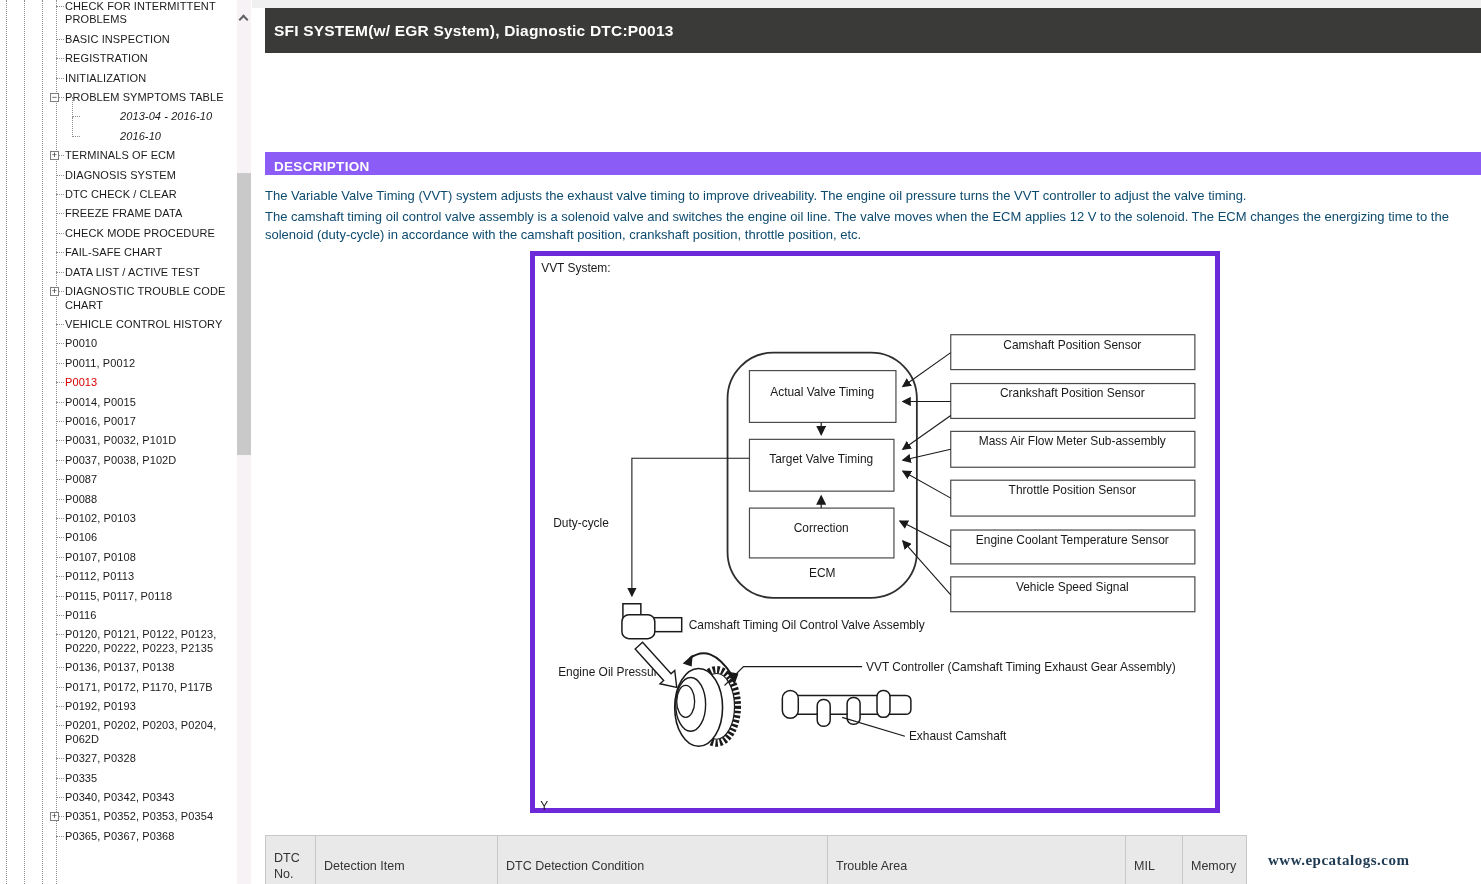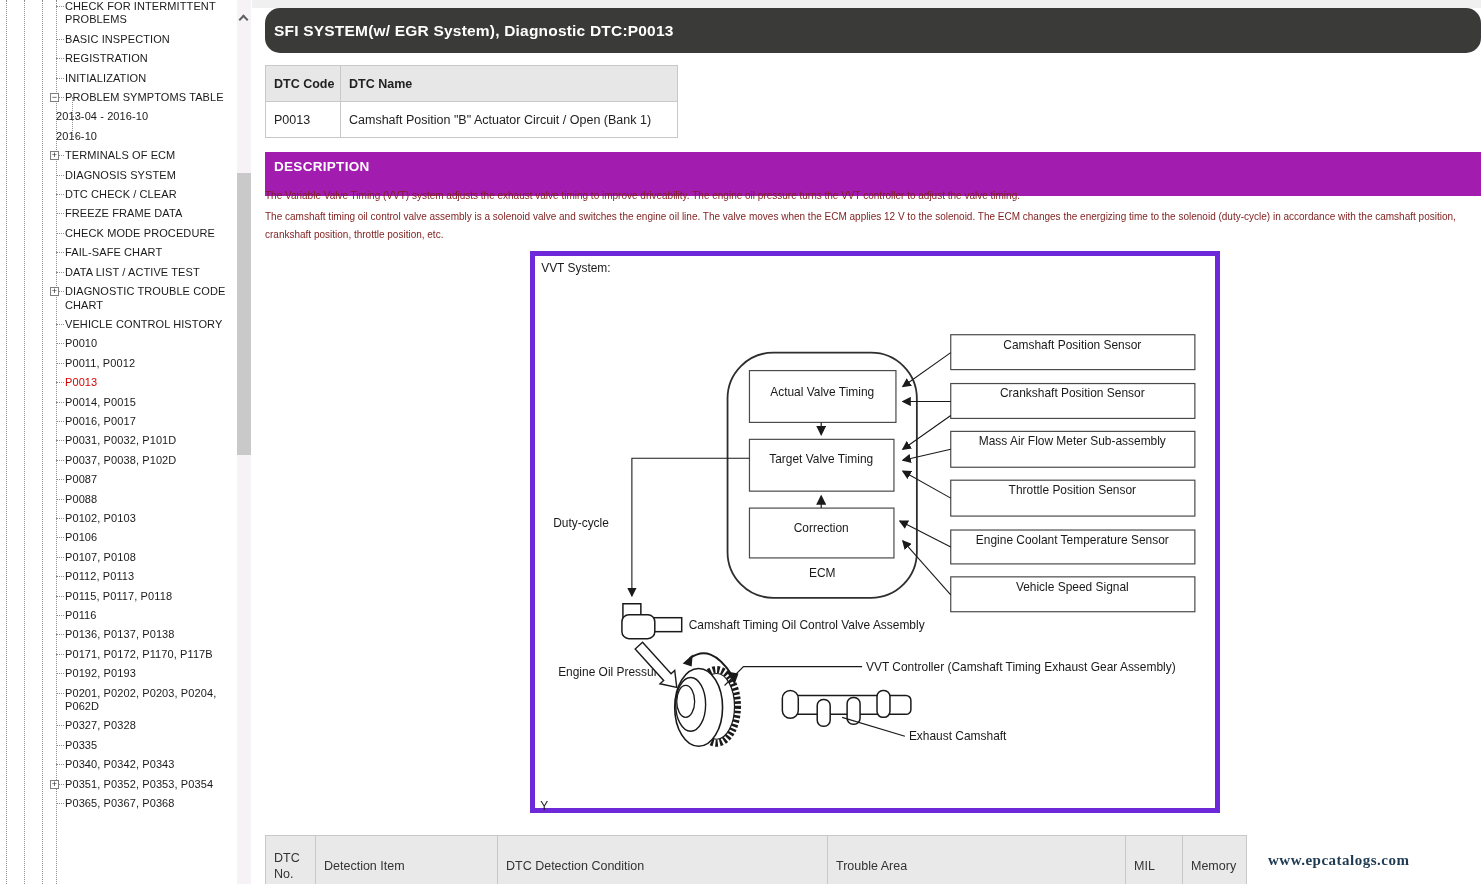--- a/index.html
+++ b/index.html
@@ -8,21 +8,21 @@
 
   
   .sidebar { position:absolute; left:0; top:0; width:237px; height:884px;
              background:#fff; overflow:hidden; }
   .guide { position:absolute; top:0; bottom:0; border-left:1px dotted #8f8f8f; }
   .g1{left:6px;} .g2{left:24px;} .g3{left:42px;} .g4{left:56px;}
   .tree { position:relative; }
   .tree-item { position:relative; margin-bottom:6px; font-size:11px;
                line-height:13.4px; color:#1a1a1a; letter-spacing:.1px; cursor:default; }
   .tree-item.lv1 { padding-left:65px; padding-right:5px; }
-  .tree-item.lv2 { padding-left:56px; padding-right:5px; }
+  .tree-item.lv2 { padding-left:120px; padding-right:5px;font-style:italic; }
   .tree-item::before { content:""; position:absolute; top:6px; width:8px;
                        border-top:1px dotted #8f8f8f; }
   .tree-item.lv1::before { left:56px; }
   .tree-item.lv2::before { left:72px; }
   .tree-item.lv2::after { content:""; position:absolute; left:72px; top:-13px;
                           height:20px; border-left:1px dotted #8f8f8f; }
   .tree-item.sel .lbl { color:#d90000; }
   .twisty { position:absolute; left:50px; top:2px; width:9px; height:9px;
             border:1px solid #7e7e7e; background:#fff; font-size:9px;
             line-height:7px; text-align:center; color:#2a2a2a; cursor:pointer; }
@@ -35,34 +35,34 @@
           border-top:2px solid #5f5f5f; border-left:2px solid #5f5f5f;
           transform:rotate(45deg); }
   .scroll-thumb { position:absolute; left:0; top:173px; width:14px; height:282px;
                   background:#c9c9c9; }
 
   
   .main { position:absolute; left:252px; top:0; right:0; bottom:0; background:#fff; }
   .topstrip { position:absolute; left:0; top:0; right:0; height:8px; background:#f0f0f0; }
   .titlebar { position:absolute; left:13px; top:8px; right:0; height:45px;
               background:#3a3a38; color:#fff; font-weight:bold; font-size:15.5px;
-              line-height:45px; padding-left:9px; letter-spacing:.2px;border-radius:15px; }
-  .descbar  { position:absolute; left:13px; top:152px; right:0; height:44px;
-              background:#a21caf; color:#fff; font-weight:bold; font-size:13.5px;
+              line-height:45px; padding-left:9px; letter-spacing:.2px; }
+  .descbar  { position:absolute; left:13px; top:152px; right:0; height:23px;
+              background:#8b5cf6; color:#fff; font-weight:bold; font-size:13.5px;
               line-height:30px; padding-left:9px; letter-spacing:.3px; }
 
   table { border-collapse:collapse; background:#fff; }
   .dtc-table { position:absolute; left:13px; top:65px; width:412px; table-layout:fixed; }
   .dtc-table th, .dtc-table td { border:1px solid #c8c8c8; font-size:12.5px;
               padding:0 8px; height:36px; text-align:left; color:#222;
               overflow:hidden; white-space:nowrap; }
   .dtc-table th { background:#e7e7e7; font-weight:bold; }
 
   .paras { position:absolute; left:13px; top:187px; width:1212px; }
-  .paras p { font-size:10px; color:#7f1d1d; line-height:18.5px; margin-bottom:2px; }
+  .paras p { font-size:13px; color:#0c4a6e; line-height:18.5px; margin-bottom:2px; }
 
   .diagram { position:absolute; left:278px; top:251px; width:690px; height:562px;
              border:5px solid #6d28d9; background:#fff; }
   .diagram svg { display:block; }
   .diagram text { font-family:"Liberation Sans", sans-serif; font-size:12px; fill:#1a1a1a; }
 
   .det-table { position:absolute; left:13px; top:835px; width:981px; table-layout:fixed; }
   .det-table th { border:1px solid #c8c8c8; background:#e9e9e9; font-weight:normal;
                   font-size:12.5px; color:#333; text-align:left; padding:0 8px;
                   height:60px; vertical-align:middle; line-height:16px; }
@@ -104,20 +104,21 @@
       <div class="tree-item lv1"><span class="lbl">P0031, P0032, P101D</span></div>
       <div class="tree-item lv1"><span class="lbl">P0037, P0038, P102D</span></div>
       <div class="tree-item lv1"><span class="lbl">P0087</span></div>
       <div class="tree-item lv1"><span class="lbl">P0088</span></div>
       <div class="tree-item lv1"><span class="lbl">P0102, P0103</span></div>
       <div class="tree-item lv1"><span class="lbl">P0106</span></div>
       <div class="tree-item lv1"><span class="lbl">P0107, P0108</span></div>
       <div class="tree-item lv1"><span class="lbl">P0112, P0113</span></div>
       <div class="tree-item lv1"><span class="lbl">P0115, P0117, P0118</span></div>
       <div class="tree-item lv1"><span class="lbl">P0116</span></div>
+      <div class="tree-item lv1"><span class="lbl">P0120, P0121, P0122, P0123, P0220, P0222, P0223, P2135</span></div>
       <div class="tree-item lv1"><span class="lbl">P0136, P0137, P0138</span></div>
       <div class="tree-item lv1"><span class="lbl">P0171, P0172, P1170, P117B</span></div>
       <div class="tree-item lv1"><span class="lbl">P0192, P0193</span></div>
       <div class="tree-item lv1"><span class="lbl">P0201, P0202, P0203, P0204, P062D</span></div>
       <div class="tree-item lv1"><span class="lbl">P0327, P0328</span></div>
       <div class="tree-item lv1"><span class="lbl">P0335</span></div>
       <div class="tree-item lv1"><span class="lbl">P0340, P0342, P0343</span></div>
       <div class="tree-item lv1"><span class="twisty">+</span><span class="lbl">P0351, P0352, P0353, P0354</span></div>
       <div class="tree-item lv1"><span class="lbl">P0365, P0367, P0368</span></div>
     </div>
@@ -130,36 +131,20 @@
   <div class="scroll-thumb"></div>
 </div>
 
 <div class="main">
   <div class="topstrip"></div>
 
   <div class="titlebar">
     <span>SFI SYSTEM(w/ EGR System), Diagnostic DTC:P0013</span>
   </div>
 
-  <table class="dtc-table">
-    <colgroup>
-        <col style="width:75px">
-        <col style="width:337px">
-      </colgroup>
-    <tbody>
-        <tr>
-      <th>DTC Code</th>
-      <th>DTC Name</th>
-    </tr>
-    <tr>
-      <td>P0013</td>
-      <td>Camshaft Position "B" Actuator Circuit / Open (Bank 1)</td>
-    </tr>
-  </tbody>
-    </table>
 
   <div class="descbar">
     <span>DESCRIPTION</span>
   </div>
 
   <div class="paras">
     <p>The Variable Valve Timing (VVT) system adjusts the exhaust valve timing to improve driveability. The engine oil pressure turns the VVT controller to adjust the valve timing.</p>
     <p>The camshaft timing oil control valve assembly is a solenoid valve and switches the engine oil line. The valve moves when the ECM applies 12 V to the solenoid. The ECM changes the energizing time to the solenoid (duty-cycle) in accordance with the camshaft position, crankshaft position, throttle position, etc.</p>
   </div>
 

